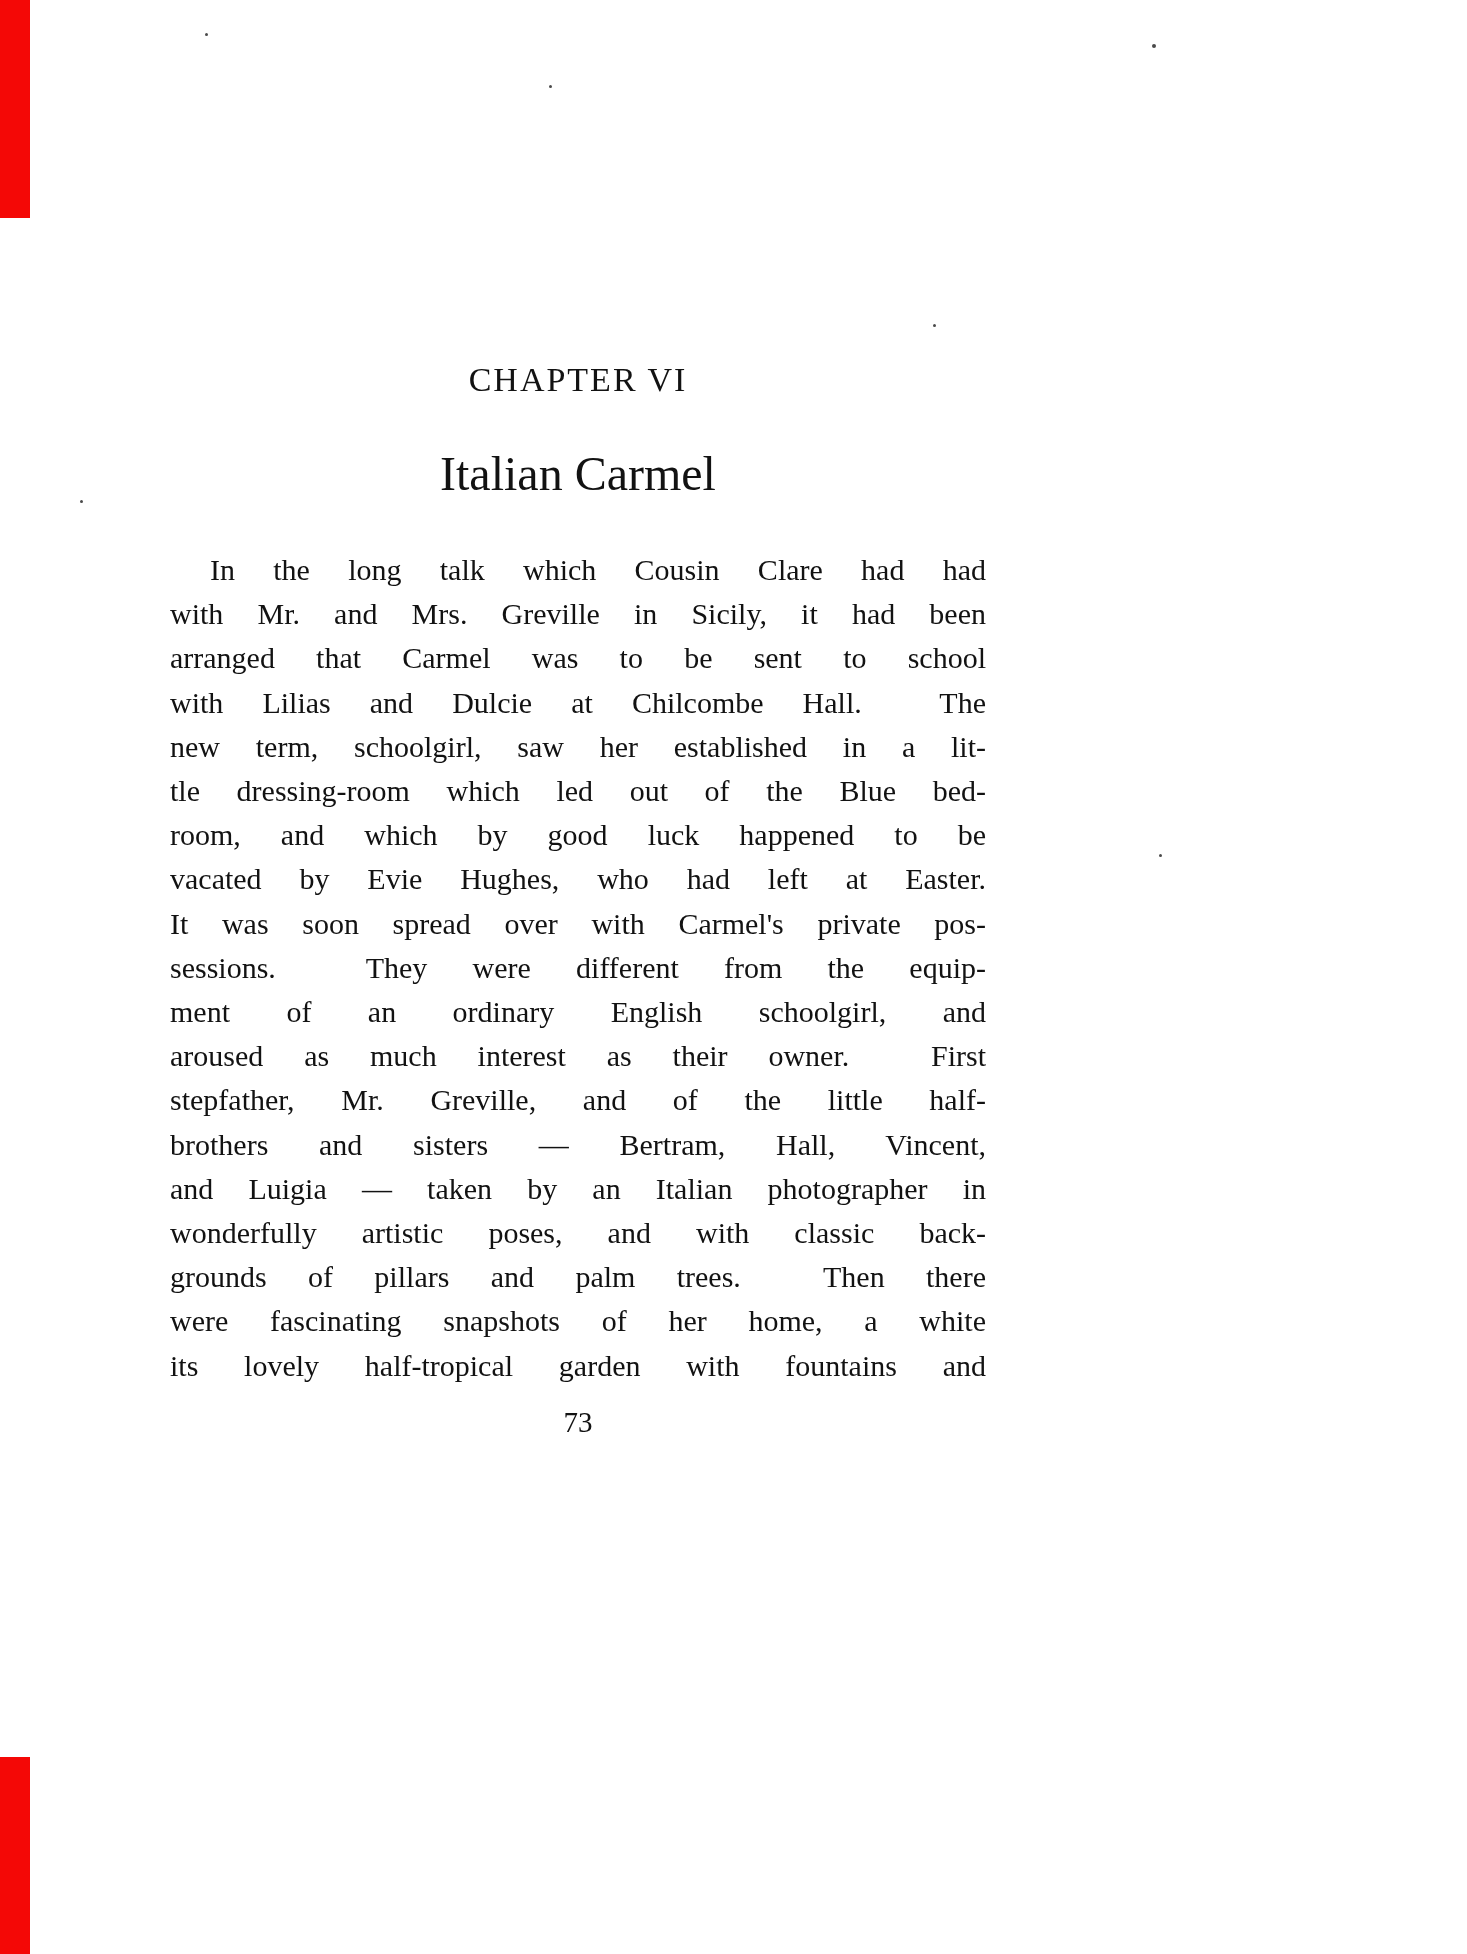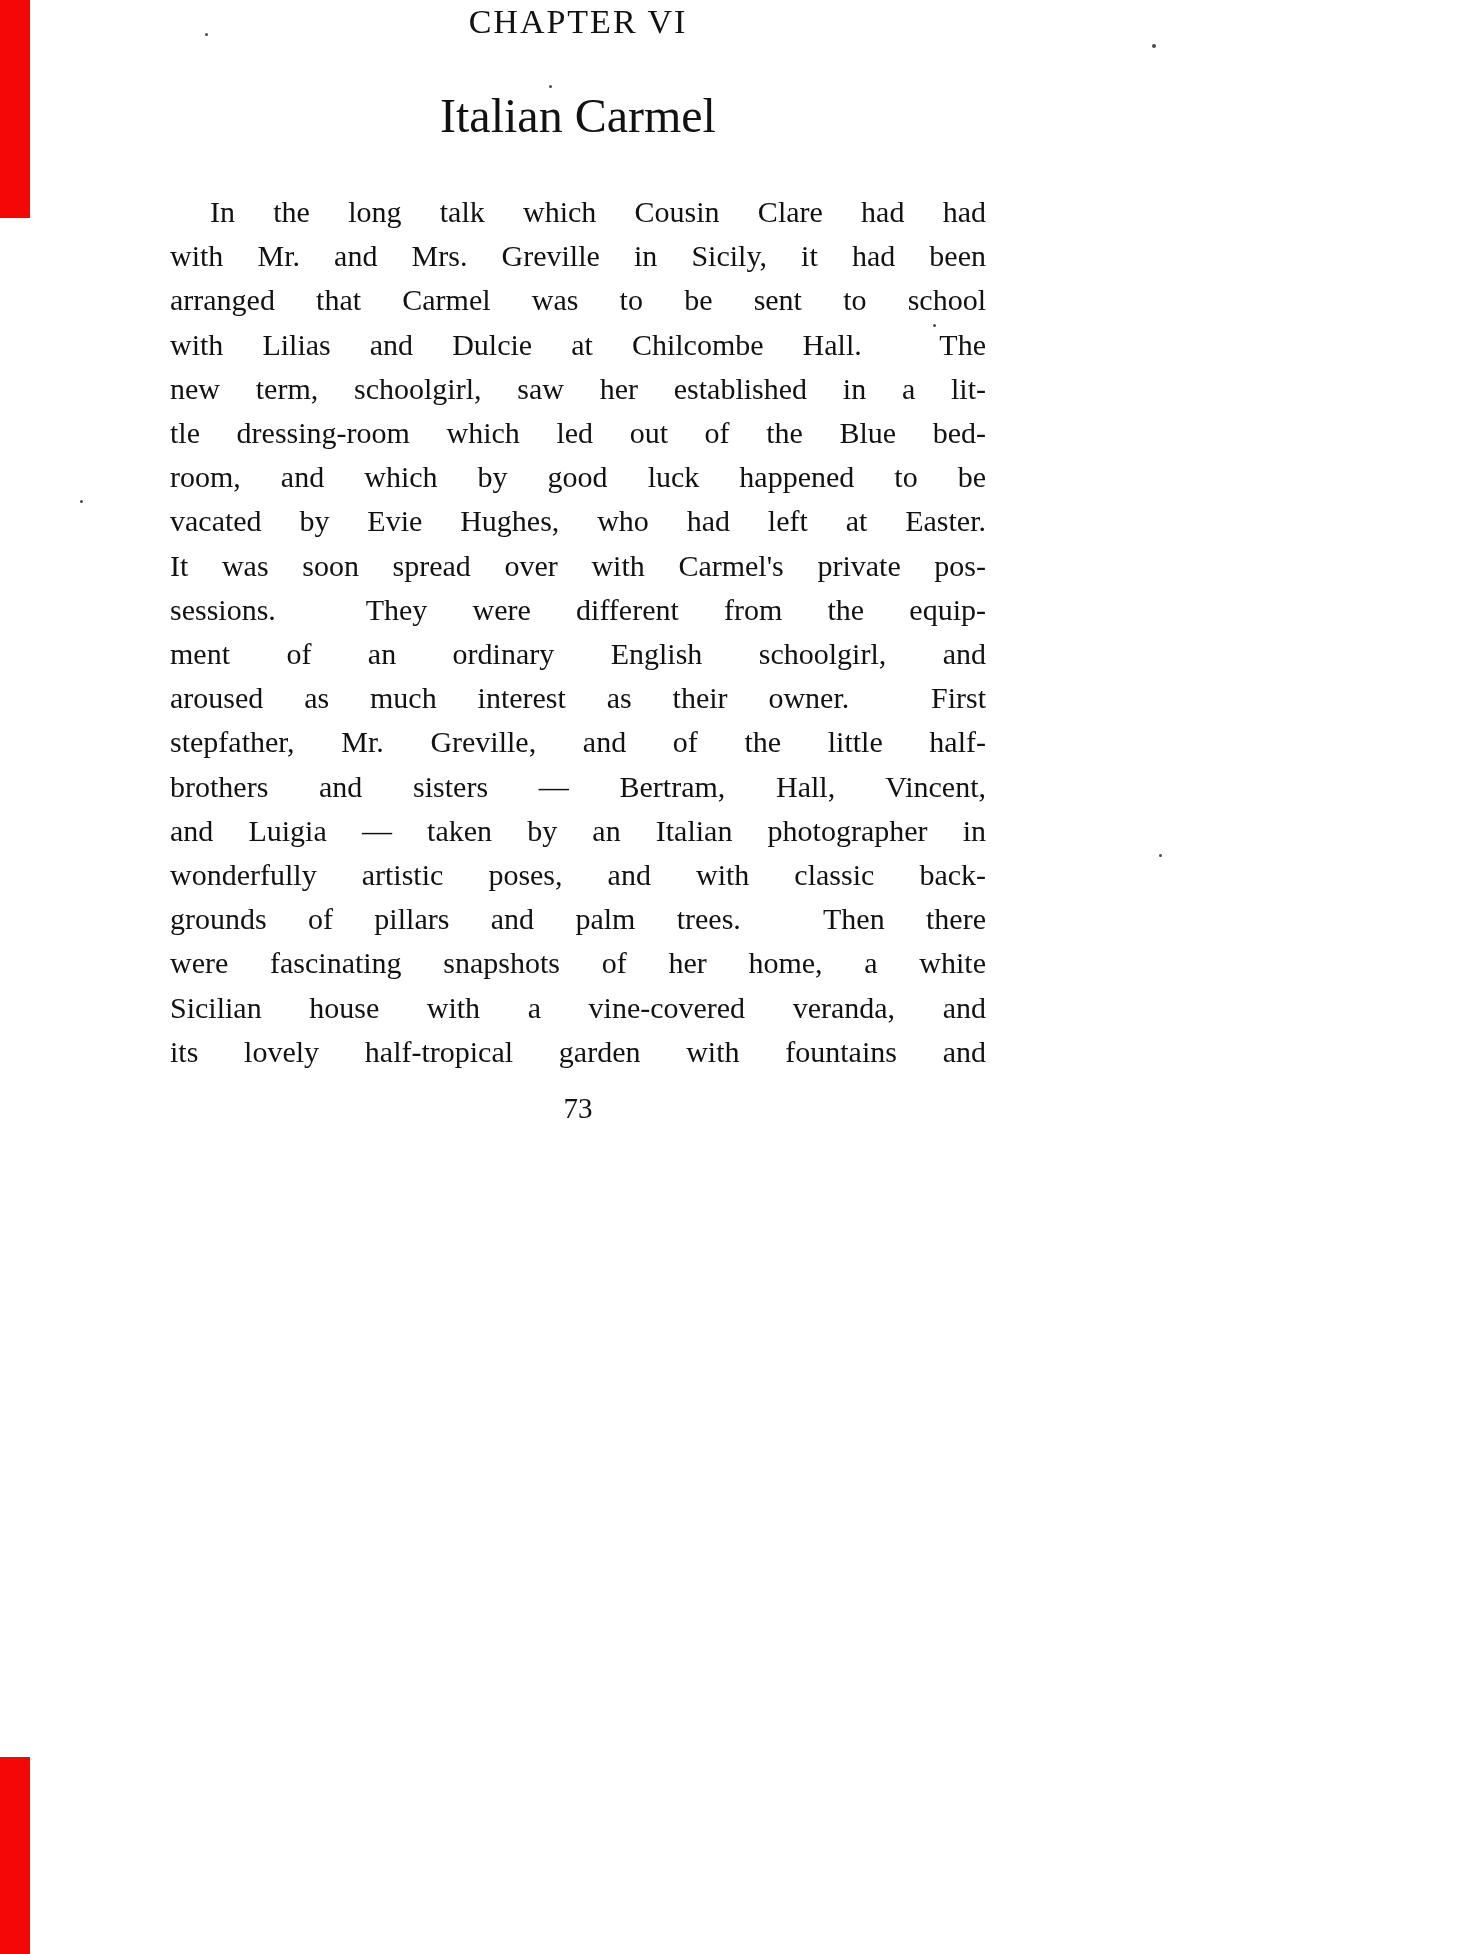--- a/index.html
+++ b/index.html
@@ -29,20 +29,21 @@
     background: #4a4a4a;
     border-radius: 50%;
     width: 4px;
     height: 4px;
   }
   .content {
     position: absolute;
     left: 170px;
     top: 0;
     width: 816px;
+    padding-top: 358px;
   }
   .chapter-heading {
     text-align: center;
     font-size: 34px;
     line-height: 44px;
     letter-spacing: 2px;
     font-weight: 500;
   }
   .chapter-title {
     margin: 46px 0 0 0;
@@ -104,21 +105,20 @@
       <div class="line">It was soon spread over with Carmel's private pos-</div>
       <div class="line">sessions.&nbsp; They were different from the equip-</div>
       <div class="line">ment of an ordinary English schoolgirl, and</div>
       <div class="line">aroused as much interest as their owner.&nbsp; First</div>
       <div class="line">stepfather, Mr. Greville, and of the little half-</div>
       <div class="line">brothers and sisters — Bertram, Hall, Vincent,</div>
       <div class="line">and Luigia — taken by an Italian photographer in</div>
       <div class="line">wonderfully artistic poses, and with classic back-</div>
       <div class="line">grounds of pillars and palm trees.&nbsp; Then there</div>
       <div class="line">were fascinating snapshots of her home, a white</div>
-      <div class="line">Sicilian house with a vine-covered veranda, and</div>
       <div class="line">its lovely half-tropical garden with fountains and</div>
     </div>
 
     <div class="page-number">73</div>
 
   </div>
 
 </div>
 
 </body></html>

